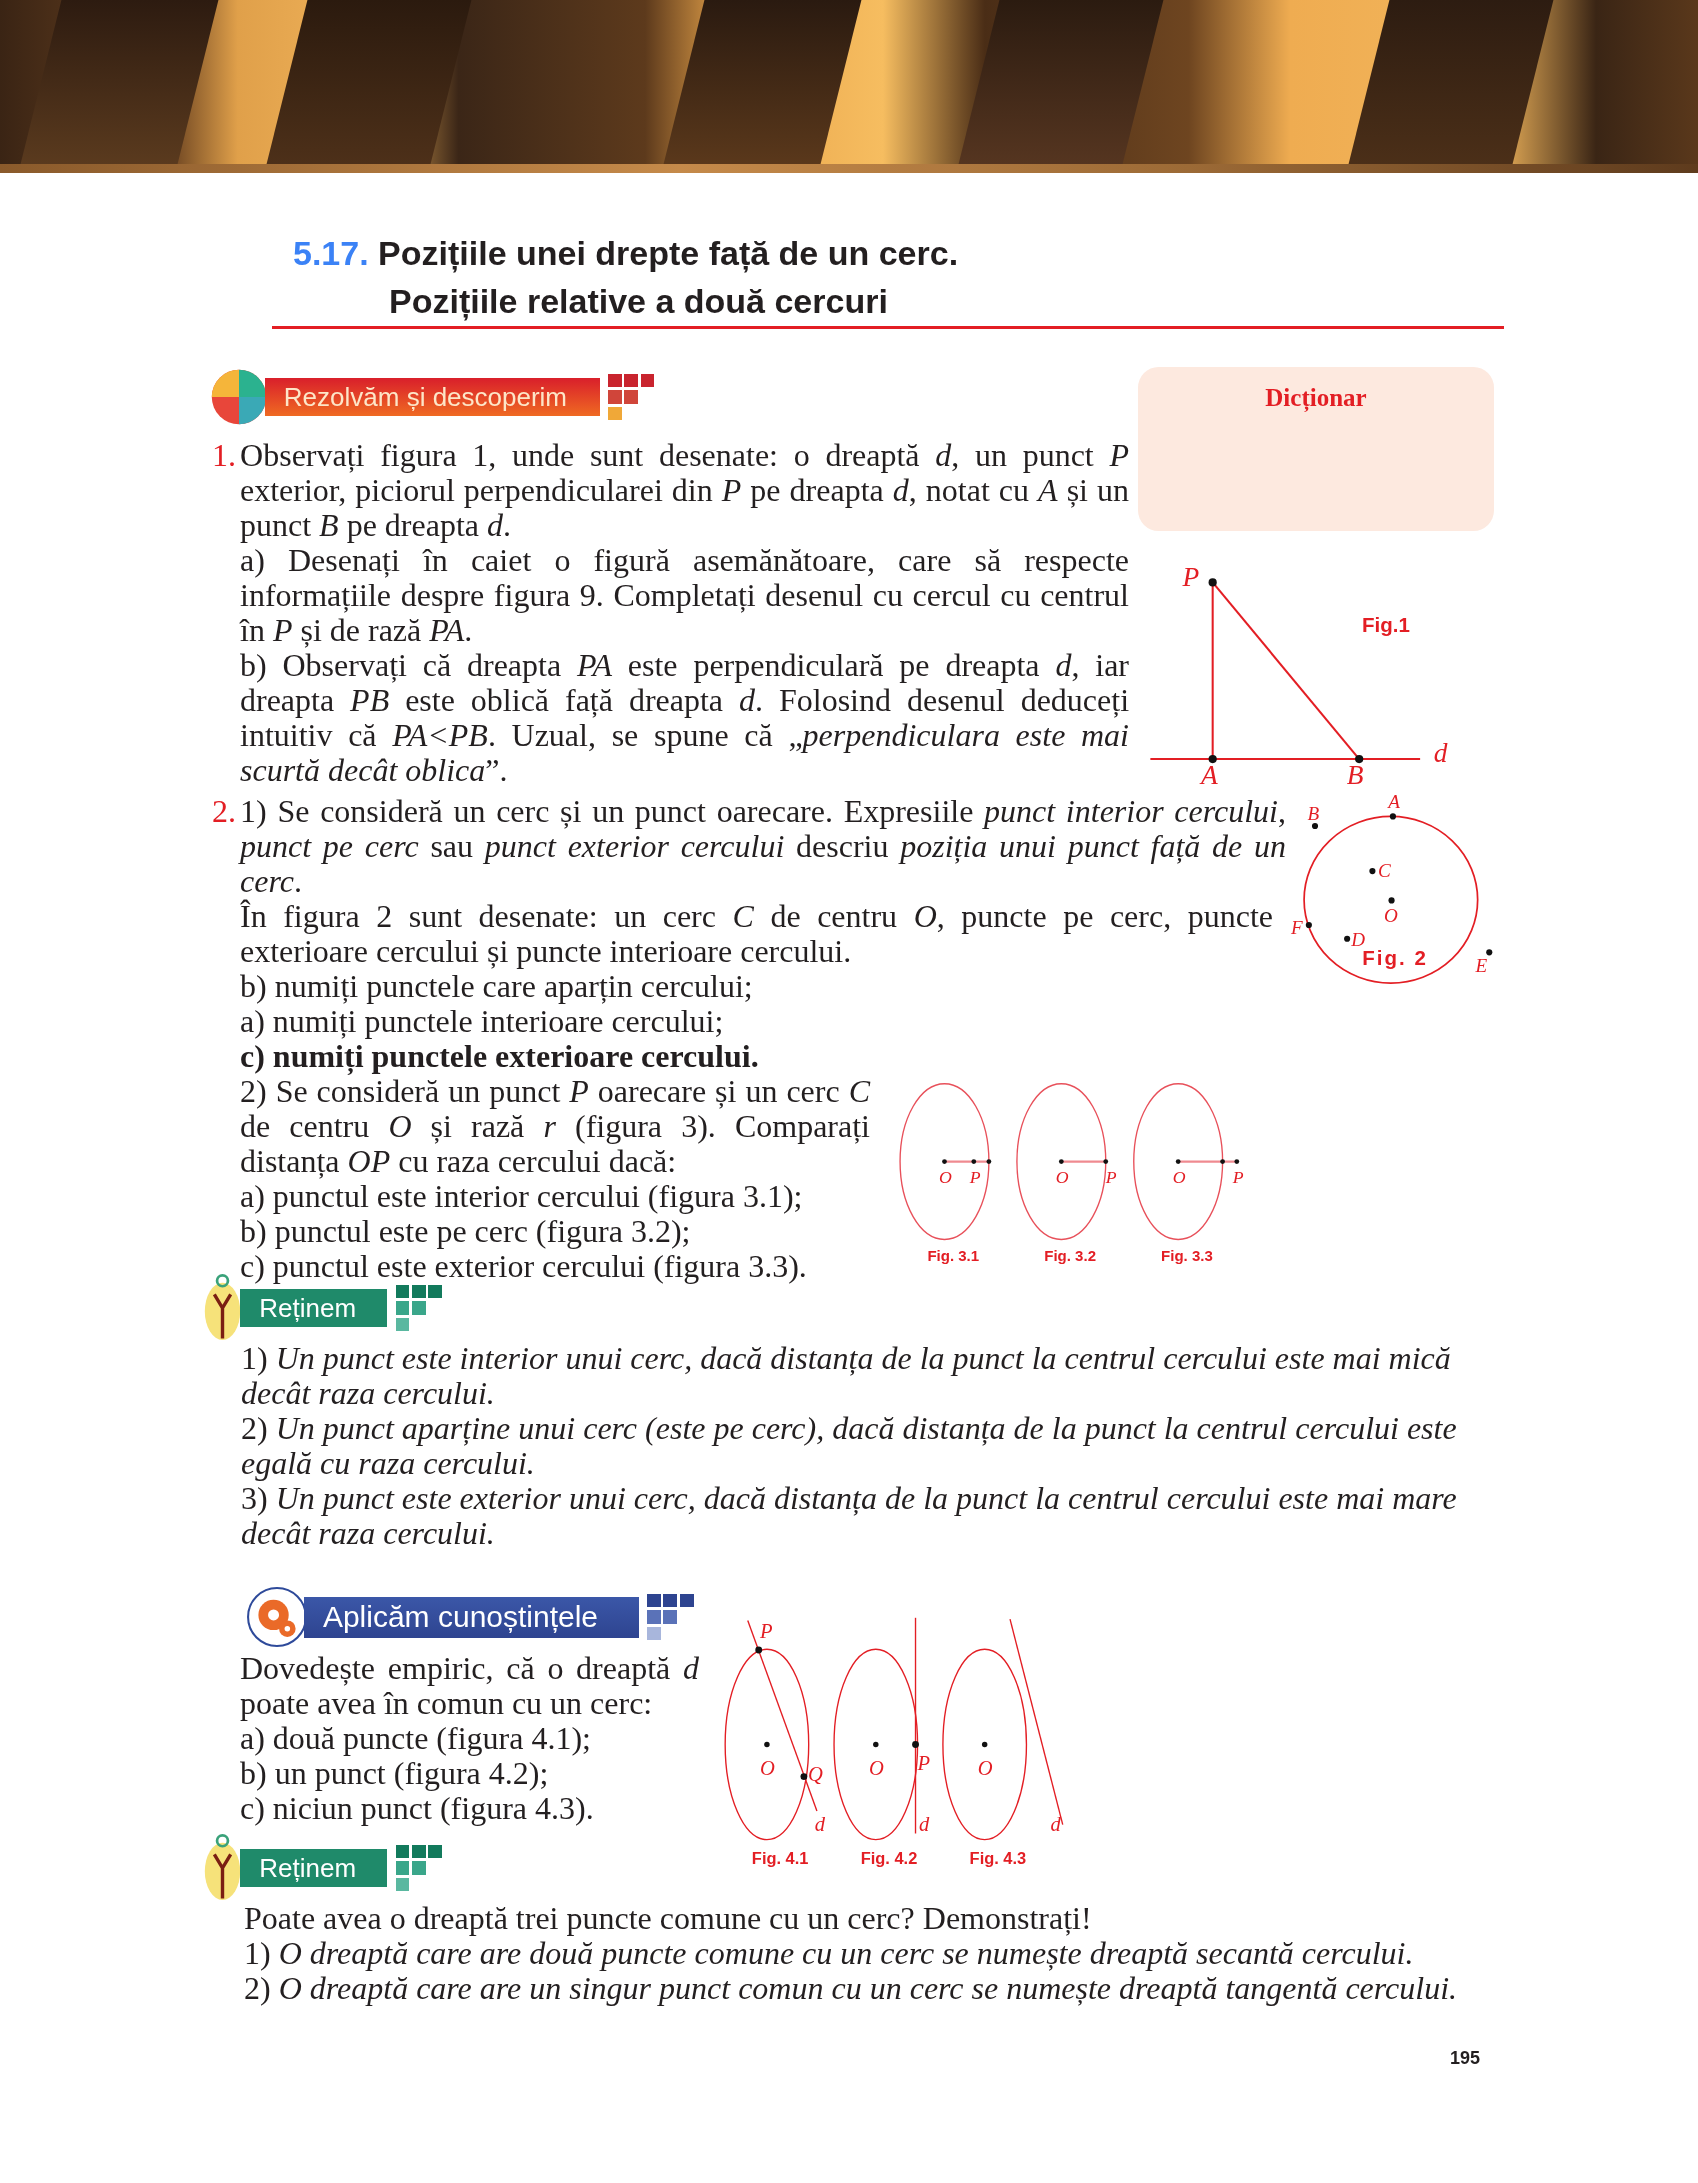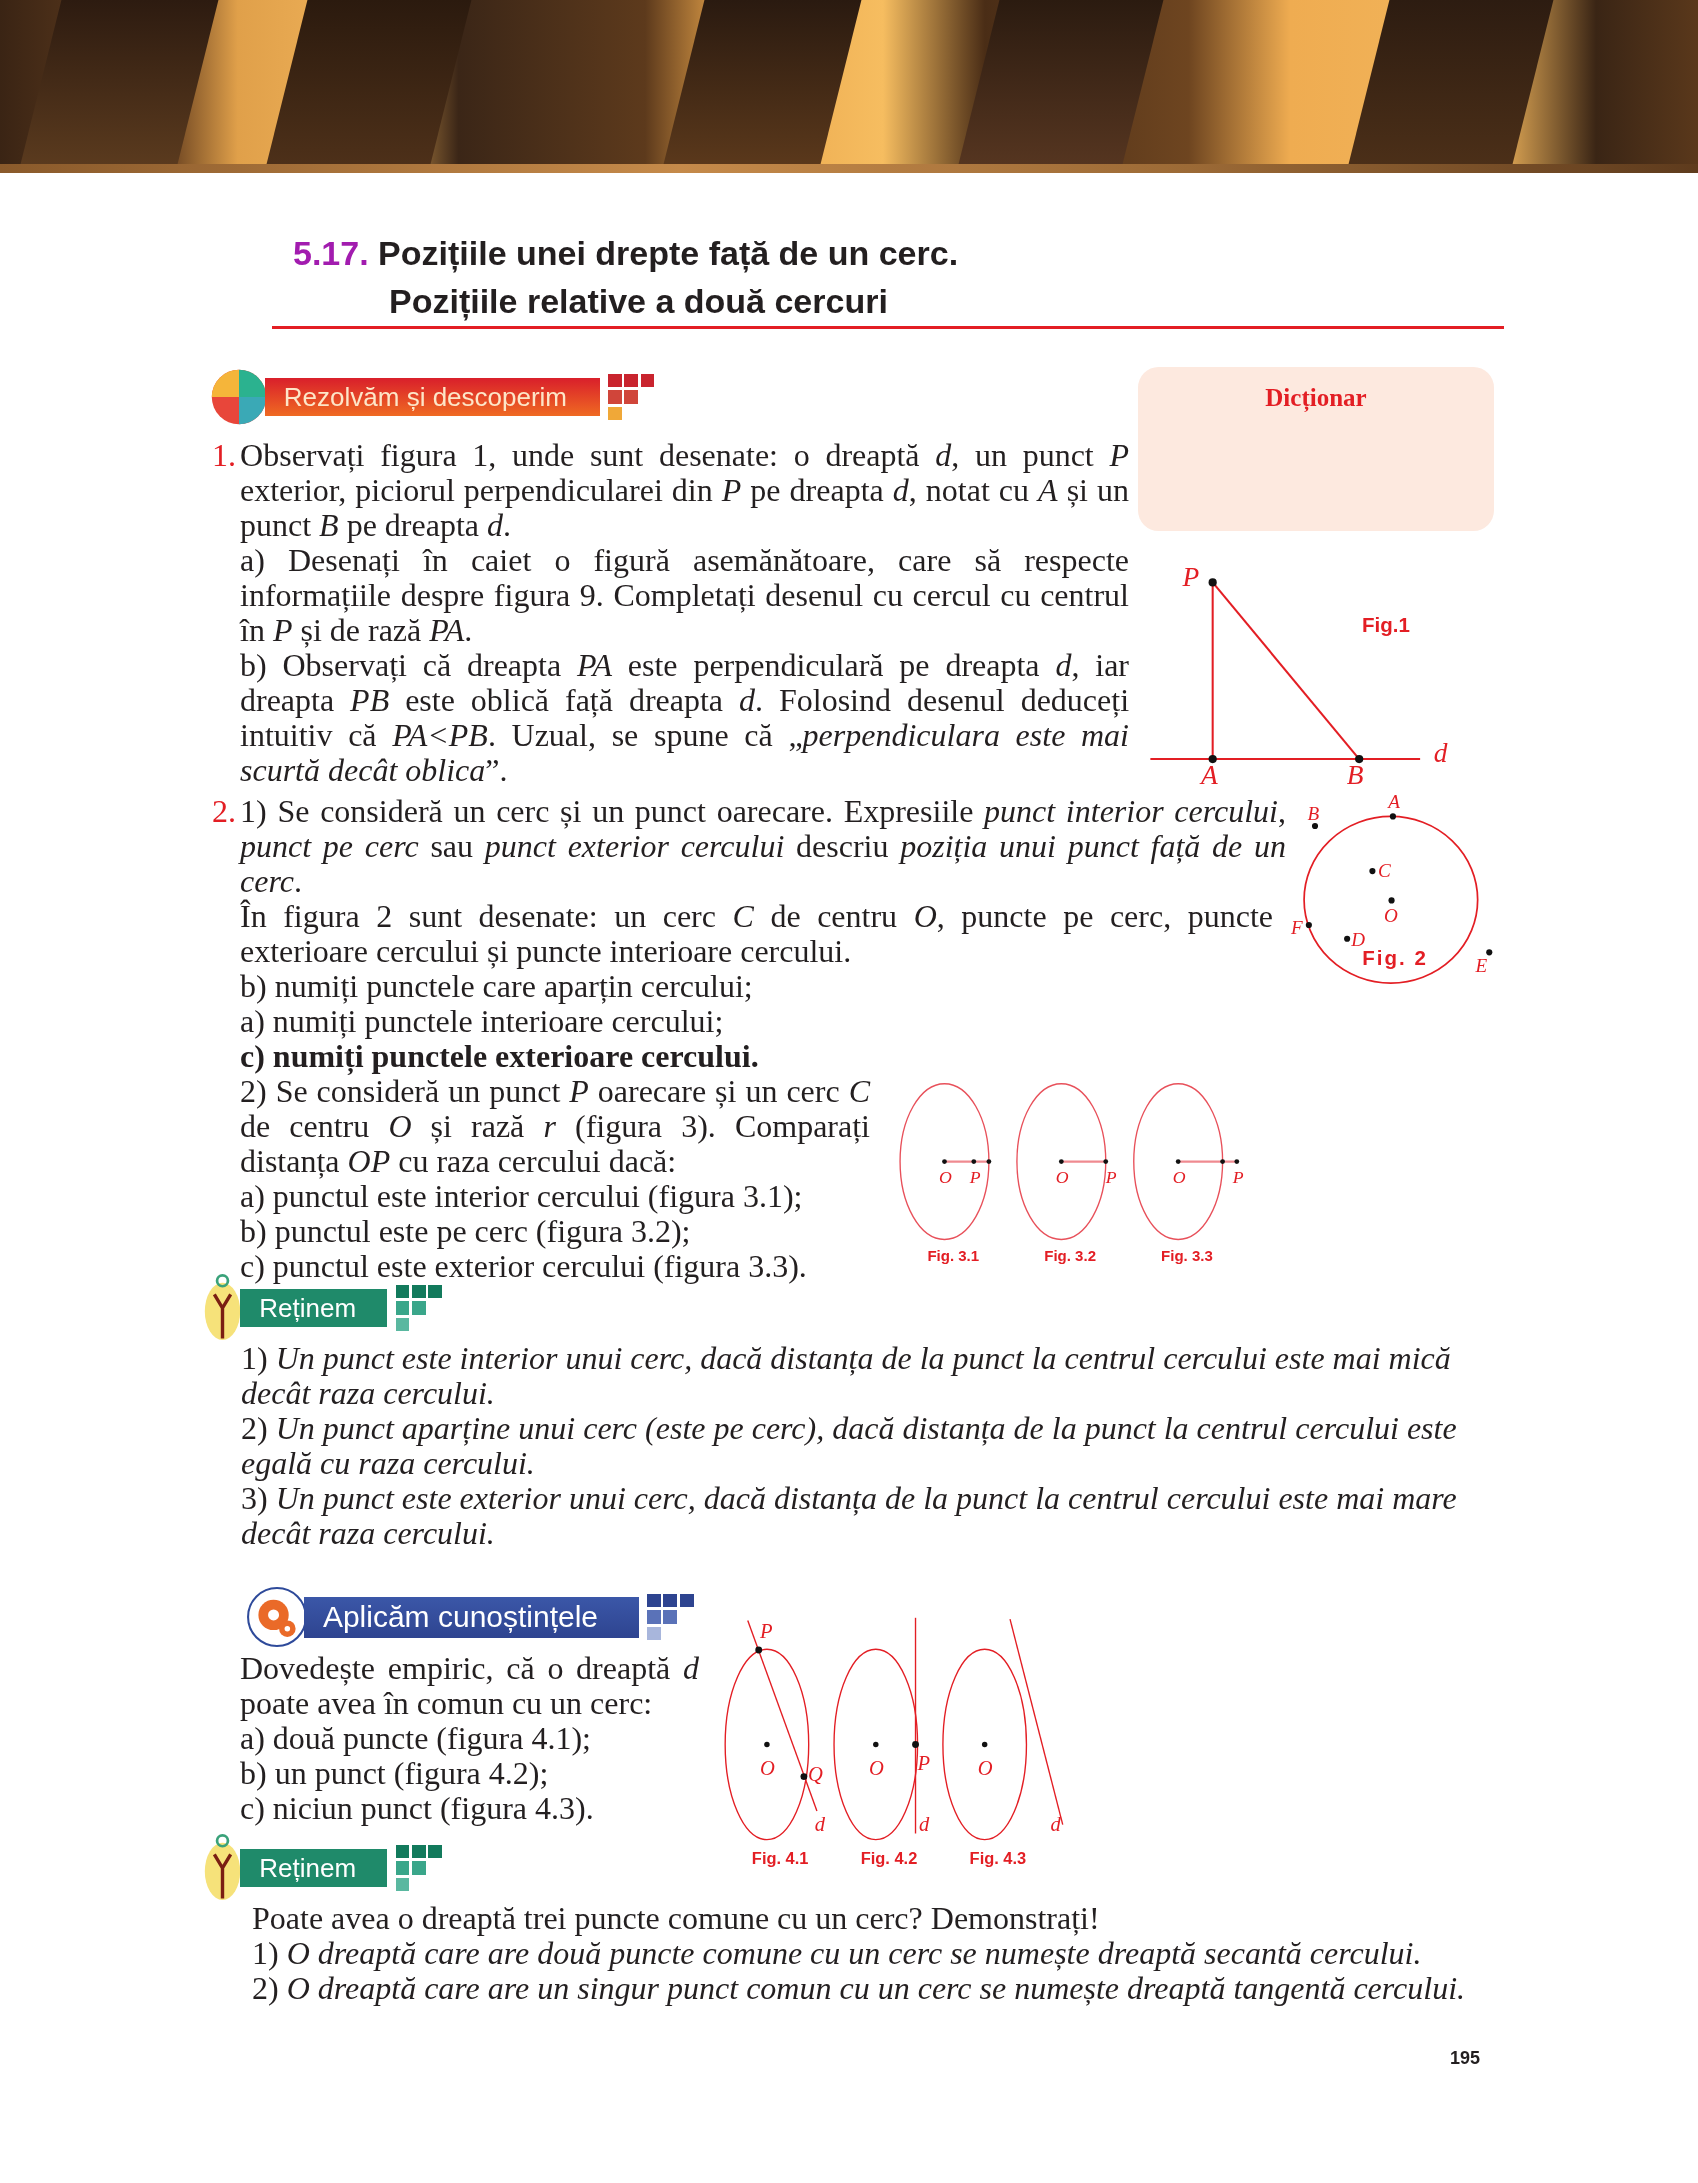--- a/index.html
+++ b/index.html
@@ -7,21 +7,21 @@
          font-family:"Liberation Serif","DejaVu Serif",serif; color:#231f20; }
   .abs { position:absolute; }
   
   #banner { left:0; top:0; width:1698px; height:164px; overflow:hidden;
     background:linear-gradient(90deg,#3a2414 0%,#6b4321 10%,#e0a04a 14%,#f0b35a 22%,#3b2617 27%,#5d3a1c 38%,#e9a54b 43%,#f6bd60 52%,#4a2d16 58%,#6e4520 70%,#efac51 76%,#f2b65c 88%,#3a2515 94%,#5a381b 100%); }
   #banner .facet { position:absolute; top:0; height:164px; transform:skewX(-14deg); }
   #banner-strip { left:0; top:164px; width:1698px; height:9px;
     background:linear-gradient(90deg,#8a5a2b,#c58a4a 40%,#9c6a36 70%,#5e3b1d); }
   
   .title { font-family:"Liberation Sans","DejaVu Sans",sans-serif; font-weight:bold; font-size:34px; line-height:48px; }
-  .title .num { color:#a21caf; }
+  .title .num { color:#3b82f6; }
   #title-rule { left:272px; top:326px; width:1232px; height:2.7px; background:#e31e24; }
   
   .badge { font-family:"Liberation Sans","DejaVu Sans",sans-serif; color:#fff; font-size:26px; display:flex; align-items:center; }
   .badge .bar { height:38px; display:flex; align-items:center; padding-left:19px; box-sizing:border-box; }
   .squares { display:grid; grid-template-columns:repeat(3,13.7px); grid-template-rows:repeat(3,13.7px); gap:2.7px; margin-left:8.2px; }
   .squares span { display:block; width:13.7px; height:13.7px; }
   
   .txt { font-size:32px; line-height:35px; }
   .txt i, .it { font-style:italic; }
   .red { color:#e31e24; }
@@ -263,20 +263,20 @@
       <span style="background:#127a5c"></span>
     <span style="background:#3aa68a"></span>
       <span style="background:#3aa68a"></span>
       <span></span>
     <span style="background:#5ab8a0"></span>
       <span></span>
       <span></span>
   </div>
 </div>
 
-<div class="abs txt" style="left:252px;top:1901px;width:1266px;">
+<div class="abs txt" style="left:244px;top:1901px;width:1266px;">
   <p>Poate avea o dreaptă trei puncte comune cu un cerc? Demonstrați!</p>
   <p><span>1) </span><i>O dreaptă care are două puncte comune cu un cerc se numește dreaptă secantă cercului.</i></p>
   <p><span>2) </span><i>O dreaptă care are un singur punct comun cu un cerc se numește dreaptă tangentă cercului.</i></p>
 </div>
 
 <div class="abs page-number" style="left:1450px;top:2048px;">195</div>
 
 
 </body></html>

